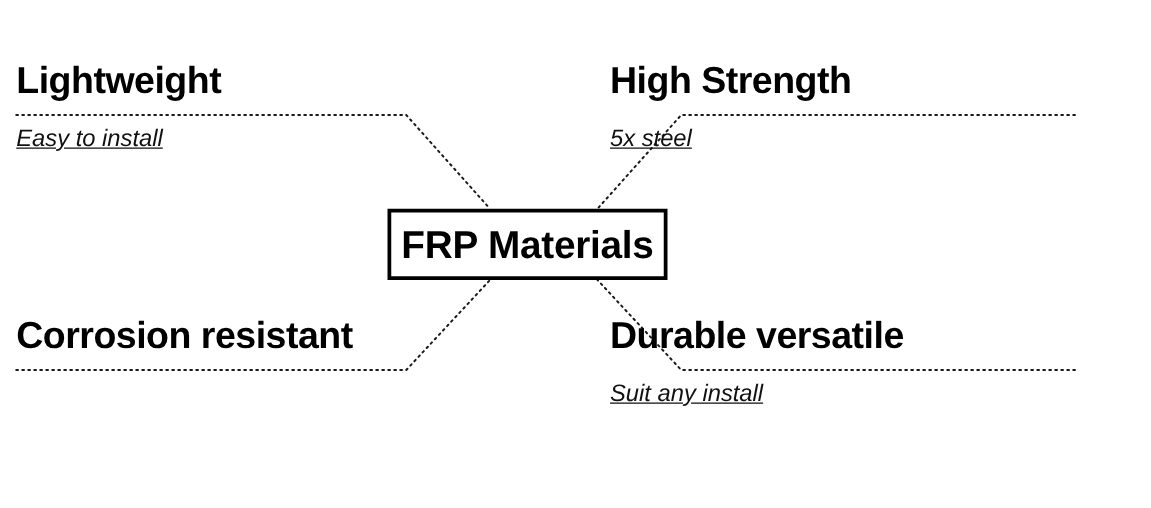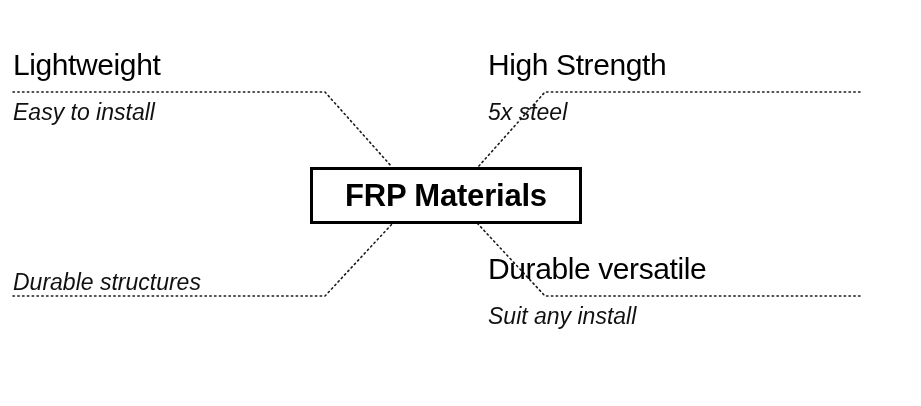--- a/index.html
+++ b/index.html
@@ -36,46 +36,47 @@
     z-index: 2;
     width: 420px;
   }
   .quadrant.left  { left: 13px;  text-align: left;  }
   .quadrant.right { left: 488px; text-align: left; }
   .quadrant.top    { top: 48px;  }
   .quadrant.bottom { top: 252px; }
 
   .q-title {
     font-size: 30px;
-    font-weight: normal;
+    font-weight: bold;
     color: #000000;
     line-height: 34px;
     letter-spacing: -0.4px;
     white-space: nowrap;
     font-stretch: condensed;
   }
   .quadrant.right .q-title { padding-right: 59px; }
 
   .q-sub {
-    font-size: 23px;
+    font-size: 19px;
     font-style: italic;
     font-weight: normal;
     color: #111111;
     line-height: 28px;
     white-space: nowrap;
     margin-top: 16px;
+    text-decoration: underline;
   }
   .quadrant.right .q-sub { padding-right: 59px; }
 
   
   #center-node {
     position: absolute;
     left: 310px;
     top: 167px;
-    width: 272px;
+    width: 224px;
     height: 57px;
     box-sizing: border-box;
     border: 3px solid #000000;
     background: #ffffff;
     z-index: 3;
     display: flex;
     align-items: center;
     justify-content: center;
   }
   #center-node-label {
@@ -106,21 +107,21 @@
     <div class="q-title">Lightweight</div>
     <div class="q-sub">Easy to install</div>
   </div>
 
   <div class="quadrant right top">
     <div class="q-title">High Strength</div>
     <div class="q-sub">5x steel</div>
   </div>
 
   <div class="quadrant left bottom">
-    <div class="q-sub">Durable structures</div>
+    <div class="q-title">Corrosion resistant</div>
   </div>
 
   <div class="quadrant right bottom">
     <div class="q-title">Durable versatile</div>
     <div class="q-sub">Suit any install</div>
   </div>
 
   <div id="center-node">
     <span id="center-node-label">FRP Materials</span>
   </div>

